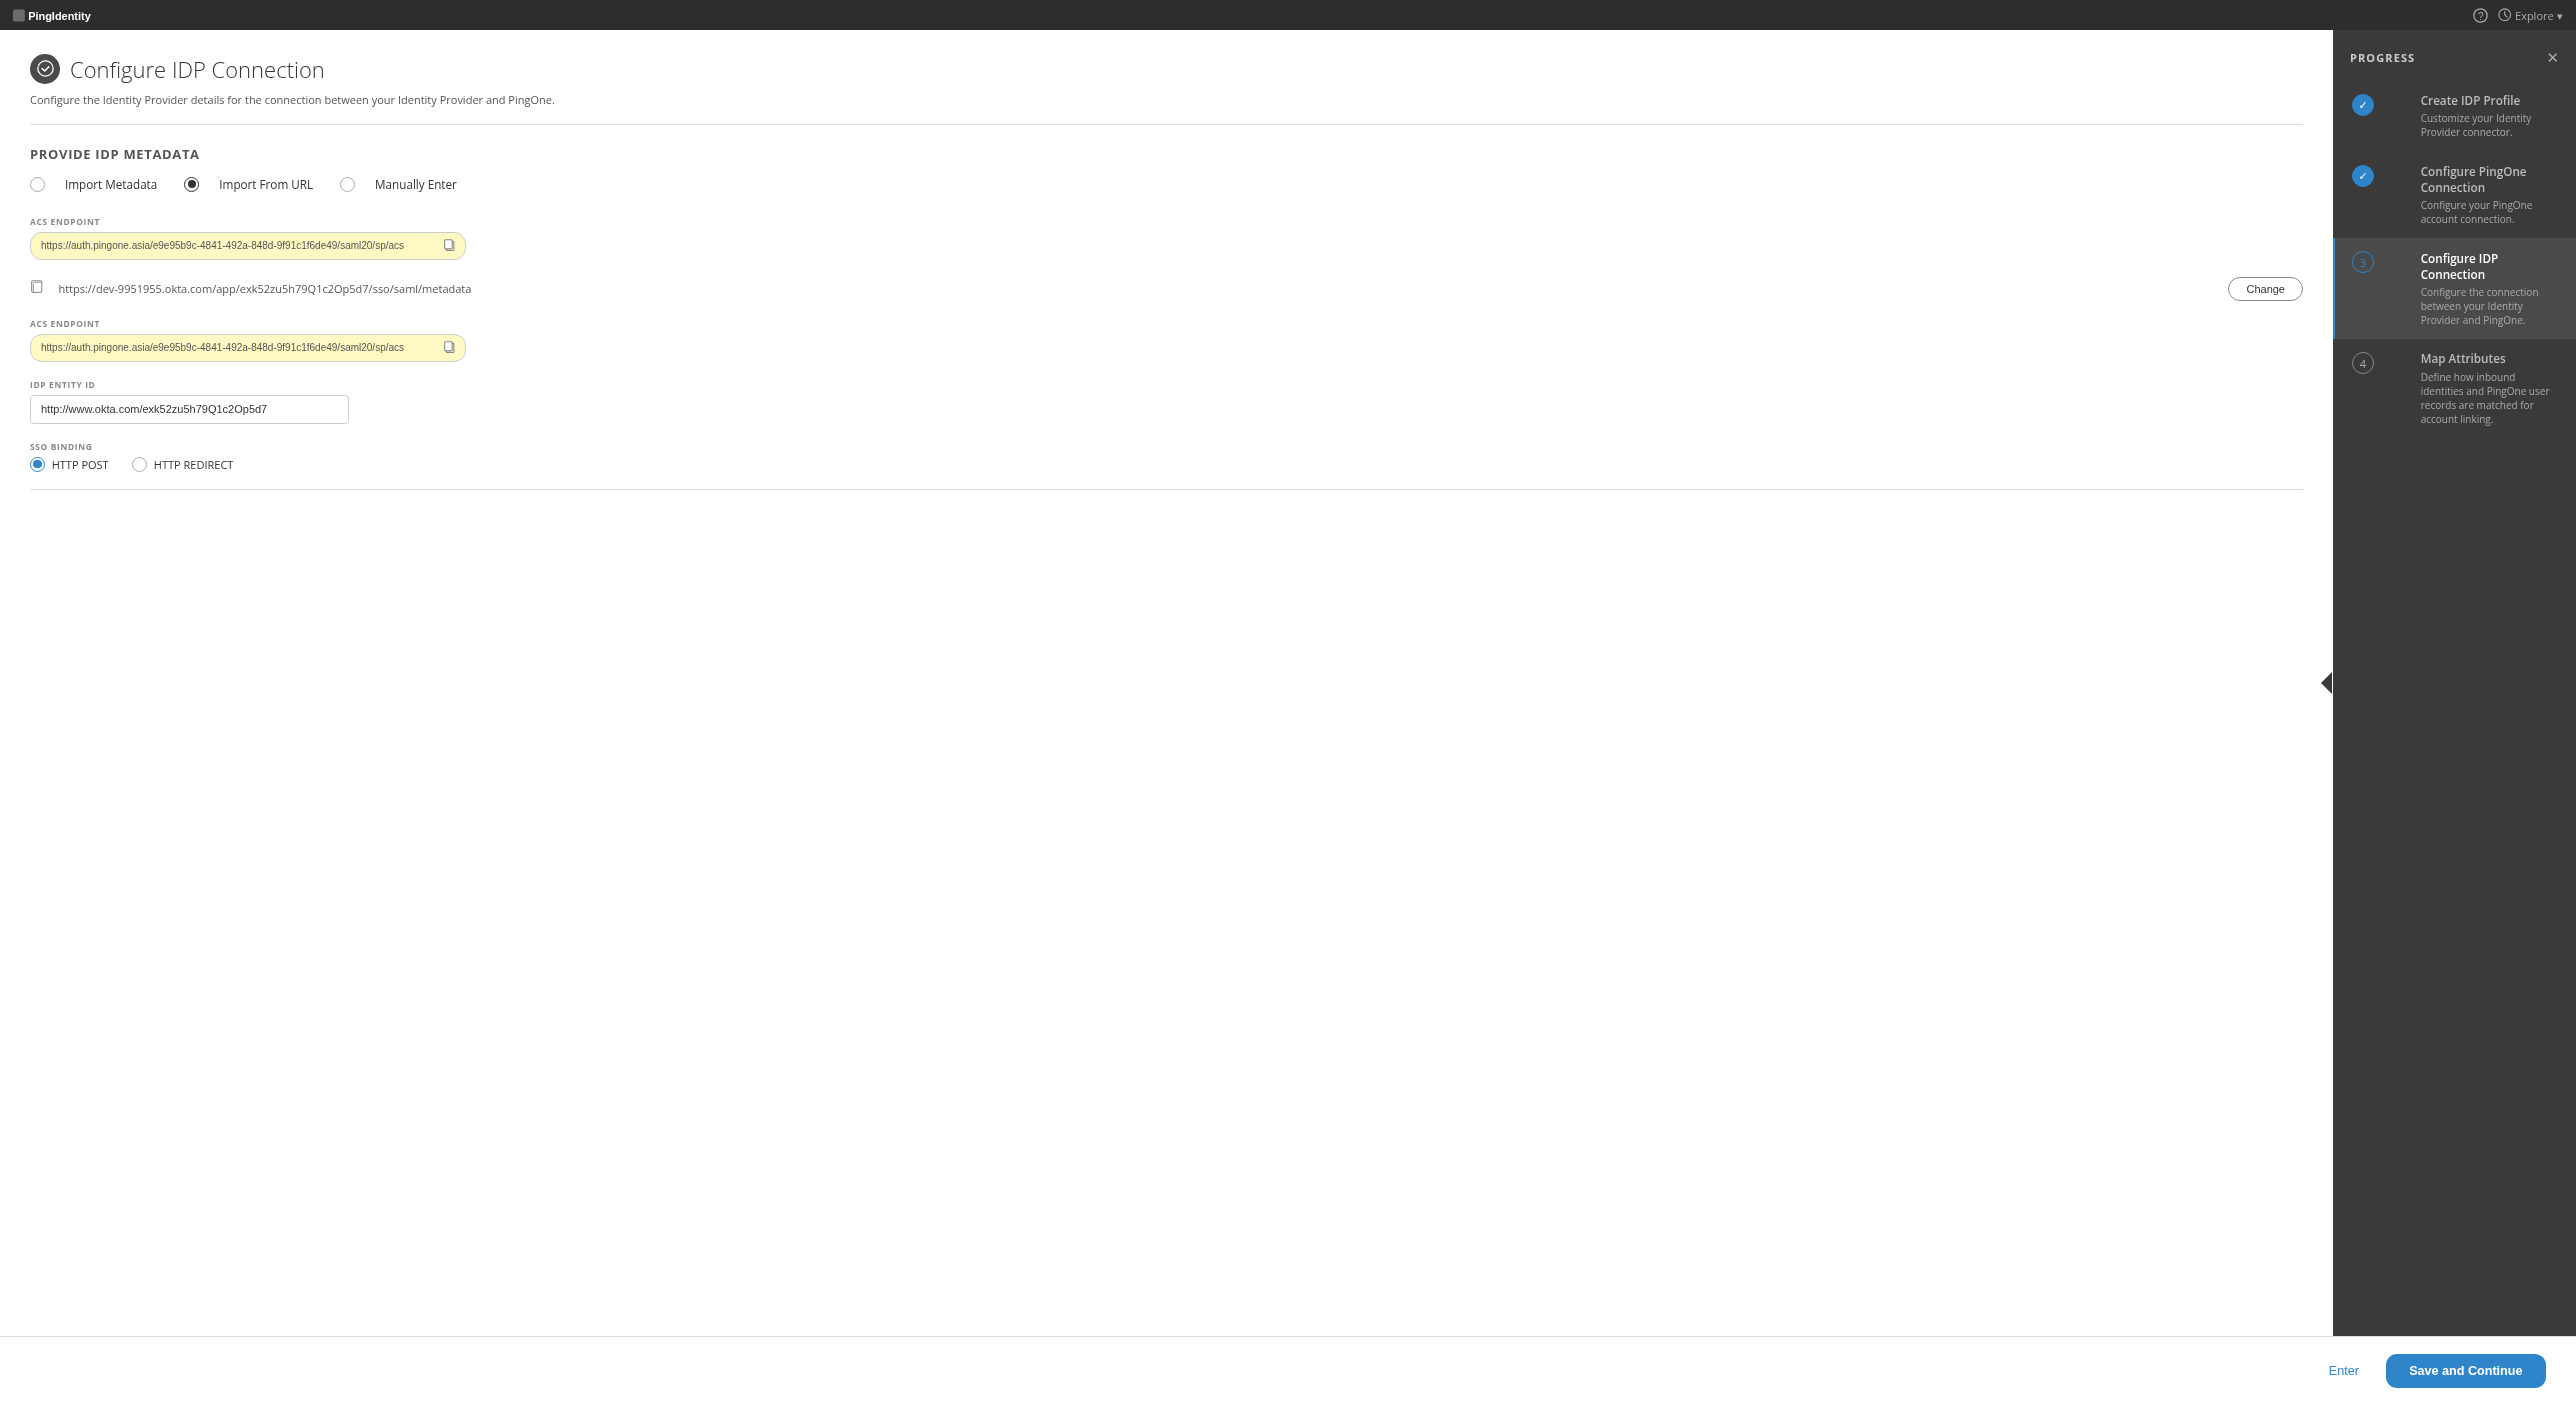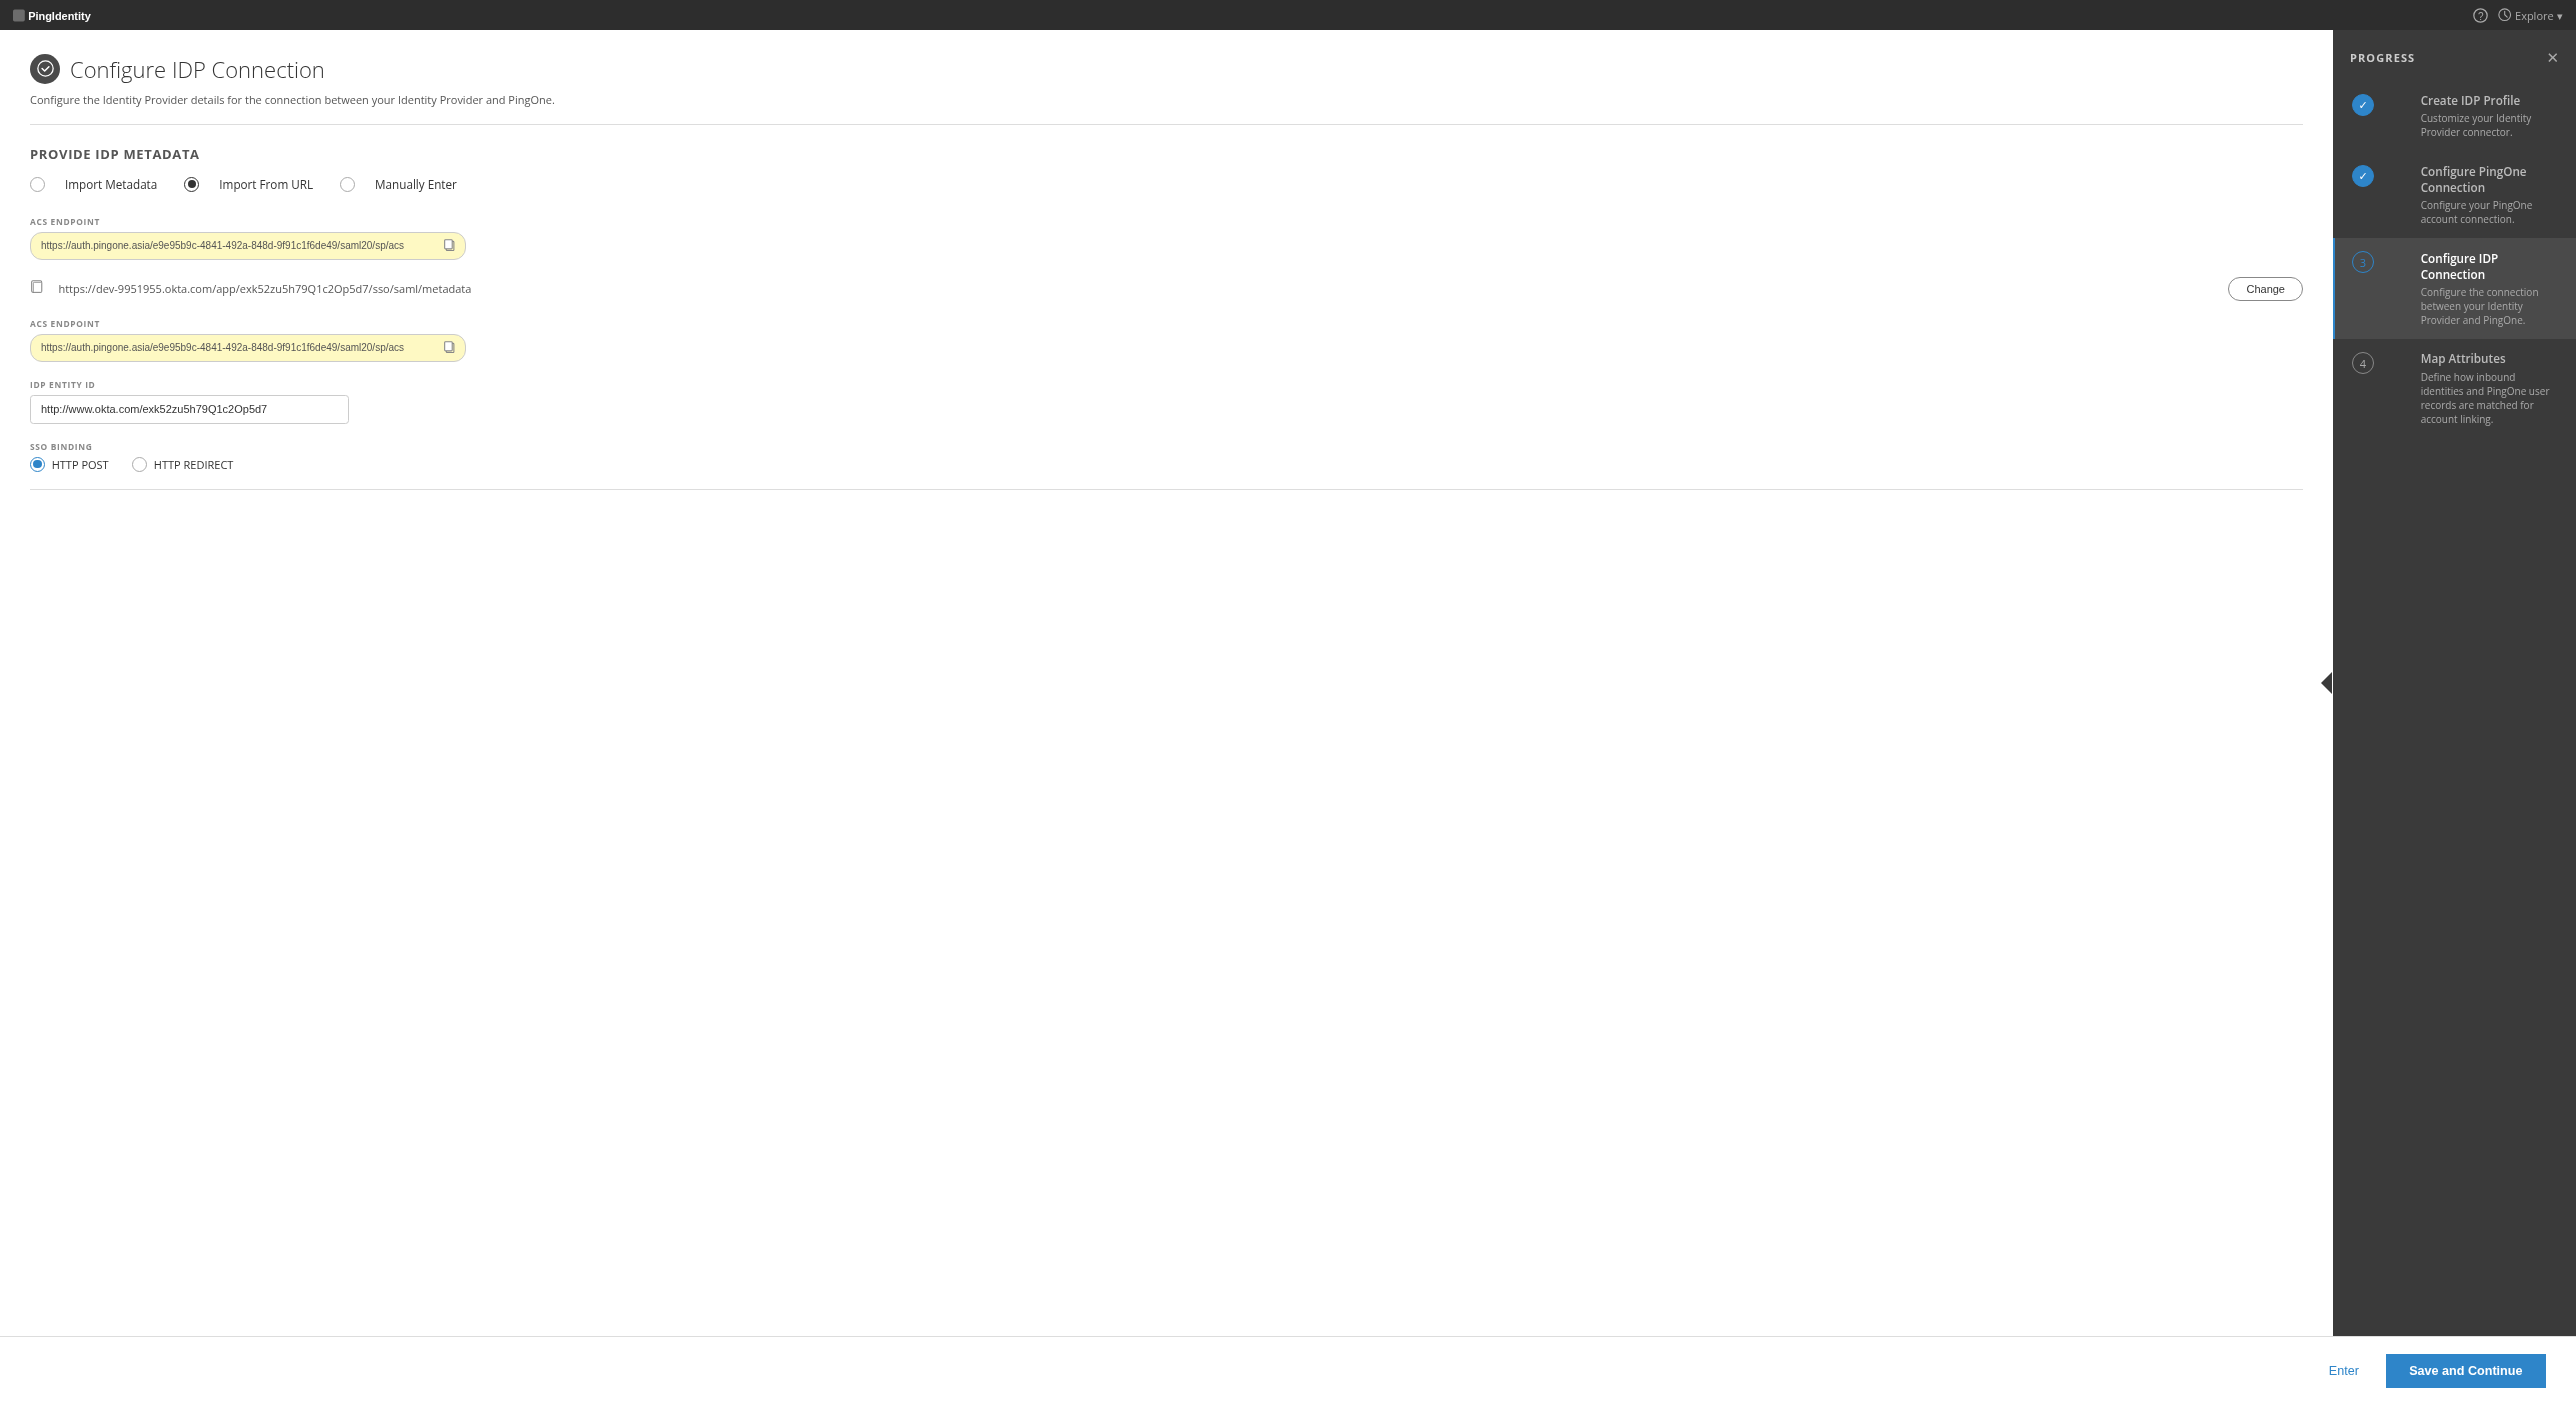--- a/index.html
+++ b/index.html
@@ -297,21 +297,21 @@
       color: #2e85c9;
       font-size: 12.6px;
       cursor: pointer;
       padding: 6.7px 13.4px;
     }
 
     .save-btn {
       background: #2e85c9;
       color: #fff;
       border: none;
-      border-radius: 0;
+      border-radius: 11px;
       padding: 10px 23.5px;
       font-size: 12.6px;
       cursor: pointer;
       font-weight: 600;
     }
 
     
     .sidebar {
       width: 243px;
       background: #3a3a3a;

